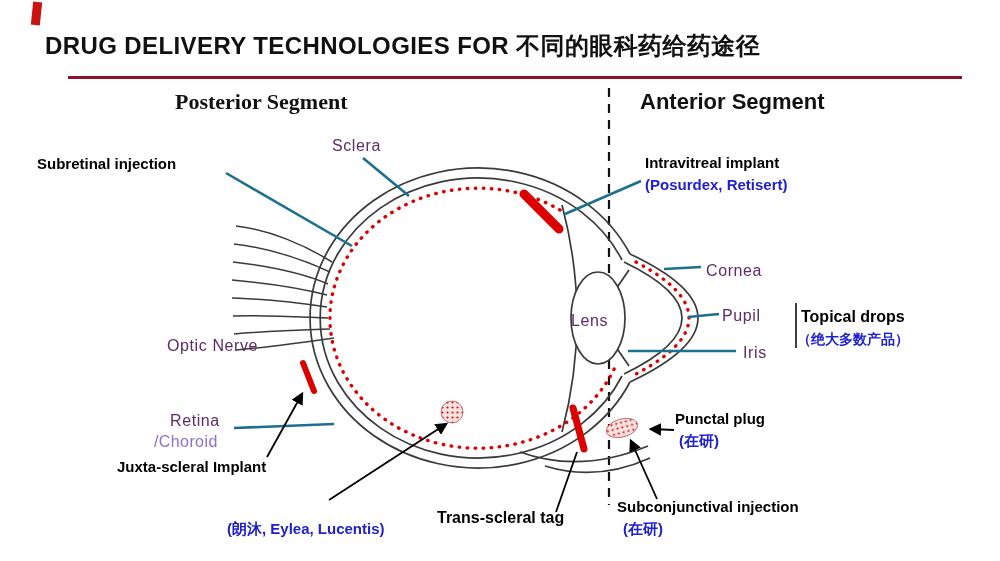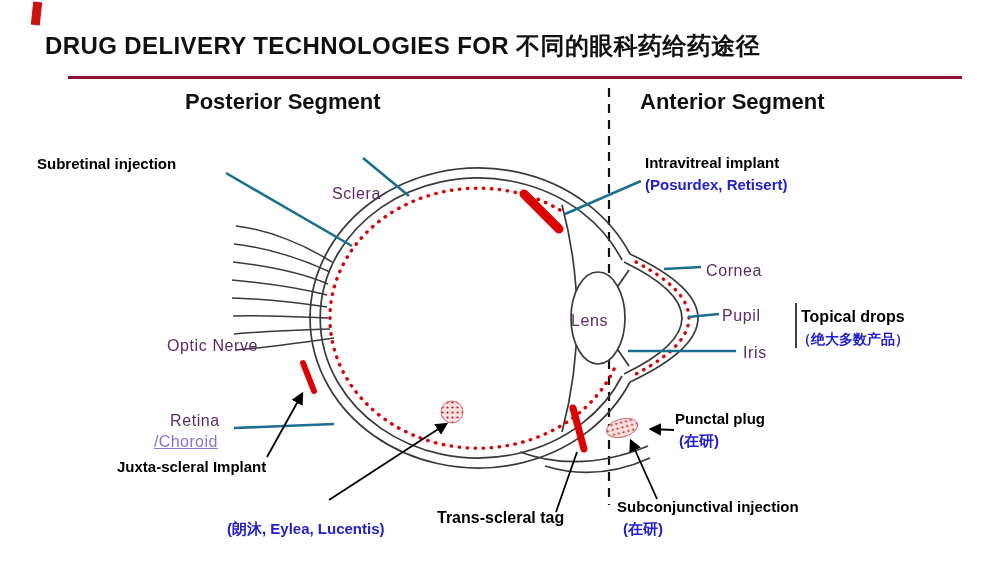--- a/index.html
+++ b/index.html
@@ -37,21 +37,21 @@
 </head>
 <body>
 
 <div class="slide">
 
   <div class="corner-mark"></div>
 
   <div class="title">DRUG DELIVERY TECHNOLOGIES FOR 不同的眼科药给药途径</div>
   <div class="title-underline"></div>
 
-  <div class="segment-heading" style="left:185px;">Posterior Segment</div>
+  <div class="segment-heading" style="left:175px;font-family:Liberation Serif, serif;">Posterior Segment</div>
   <div class="segment-heading" style="left:640px;">Anterior Segment</div>
 
   <svg class="diagram" width="1000" height="561" viewBox="0 0 1000 561">
     <defs>
       <pattern id="stip" patternUnits="userSpaceOnUse" width="5" height="5">
         <rect width="5" height="5" fill="#fbe3e3"></rect>
         <circle cx="2.5" cy="2.5" r="1.1" fill="#cc1111"></circle>
       </pattern>
       <marker id="arr" viewBox="0 0 10 10" refX="8" refY="5" markerWidth="7" markerHeight="7" orient="auto">
         <path d="M0,0 L10,5 L0,10 z" fill="#000"></path>
@@ -113,28 +113,28 @@
     <g stroke="#000" stroke-width="1.8" fill="none">
       <line x1="267" y1="457" x2="302" y2="394" marker-end="url(#arr)"></line>
       <line x1="329" y1="500" x2="446" y2="424" marker-end="url(#arr)"></line>
       <line x1="556" y1="512" x2="577" y2="452"></line>
       <line x1="657" y1="499" x2="631" y2="441" marker-end="url(#arr)"></line>
       <line x1="674" y1="430" x2="651" y2="429" marker-end="url(#arr)"></line>
       <line x1="796" y1="303" x2="796" y2="348" stroke-width="1.5"></line>
     </g>
   </svg>
 
-  <div class="lbl lbl-purple" style="left:332px;top:137px;margin-top:48px;">Sclera</div>
+  <div class="lbl lbl-purple" style="left:332px;top:137px;">Sclera</div>
   <div class="lbl lbl-purple" style="left:706px;top:262px;">Cornea</div>
   <div class="lbl lbl-purple" style="left:722px;top:307px;">Pupil</div>
   <div class="lbl lbl-purple" style="left:743px;top:344px;">Iris</div>
   <div class="lbl lbl-purple" style="left:167px;top:337px;">Optic Nerve</div>
   <div class="lbl lbl-purple" style="left:571px;top:312px;">Lens</div>
   <div class="lbl lbl-purple" style="left:170px;top:412px;">Retina</div>
-  <div class="lbl lbl-choroid" style="left:154px;top:433px;text-decoration:underline;">/Choroid</div>
+  <div class="lbl lbl-choroid" style="left:154px;top:433px;">/Choroid</div>
 
   <div class="lbl lbl-black" style="left:37px;top:155px;">Subretinal injection</div>
 
   <div class="lbl lbl-black" style="left:645px;top:154px;">Intravitreal implant</div>
   <div class="lbl lbl-blue" style="left:645px;top:176px;">(Posurdex, Retisert)</div>
 
   <div class="lbl lbl-black" style="left:801px;top:308px;font-size:16px;">Topical drops</div>
   <div class="lbl lbl-blue" style="left:797px;top:331px;font-size:14px;">（绝大多数产品）</div>
 
   <div class="lbl lbl-black" style="left:675px;top:410px;">Punctal plug</div>

